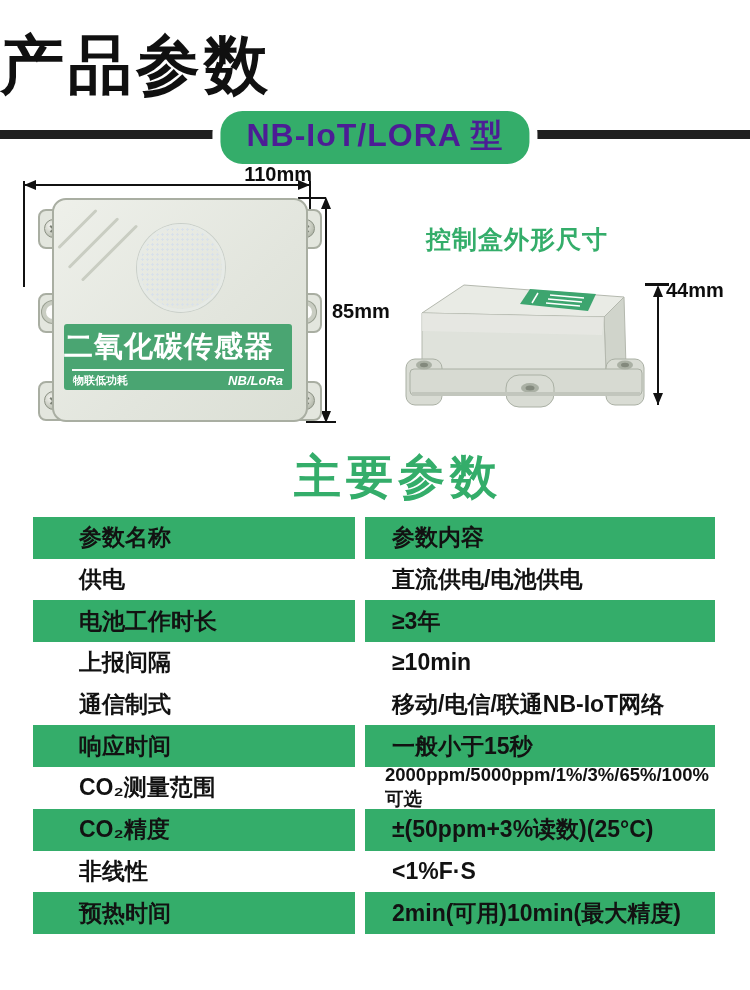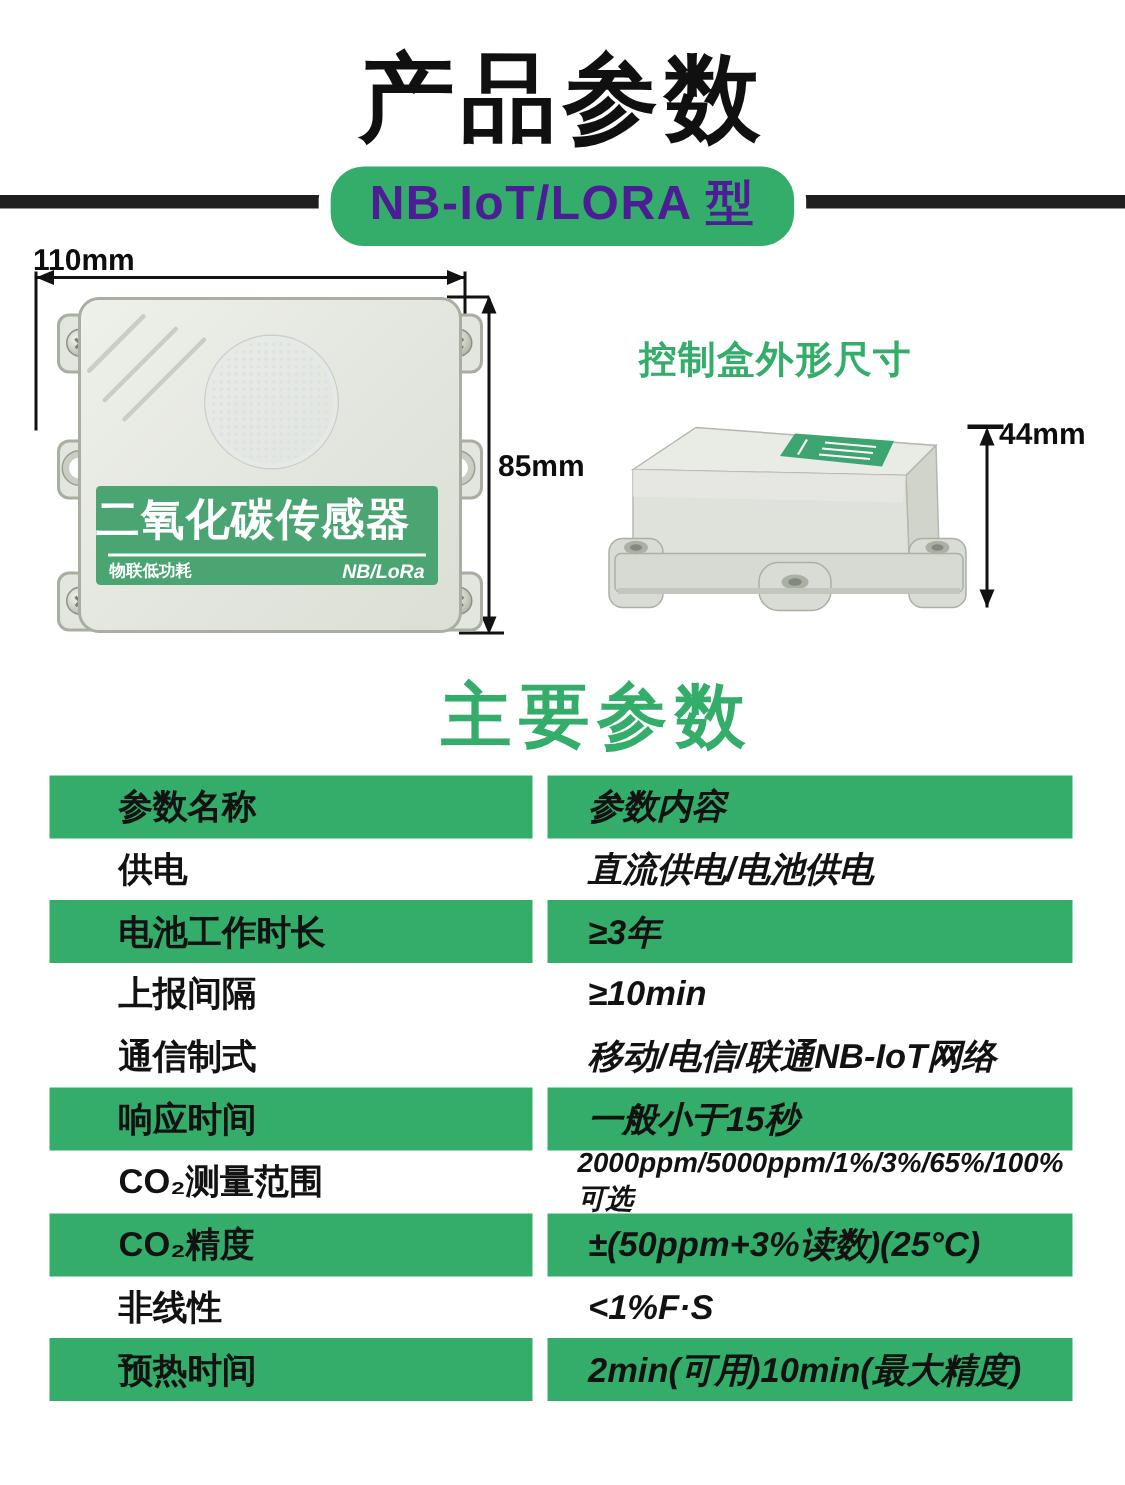--- a/index.html
+++ b/index.html
@@ -1,31 +1,31 @@
 <!DOCTYPE html>
 <html><head>
 <meta charset="utf-8">
 <style>
   html,body{margin:0;padding:0;background:#fff;}
   .page{position:relative;width:750px;height:990px;background:#fff;overflow:hidden;
         font-family:"Liberation Sans","DejaVu Sans",sans-serif;color:#111;}
 
   
-  .title{position:absolute;top:22px;left:0;width:750px;text-align:center;
+  .title{position:absolute;top:22px;left:0;width:750px;
          font-size:64px;font-weight:900;letter-spacing:4px;color:#101010;}
   .divider{position:absolute;top:130px;left:0;width:750px;height:9px;background:#1f1f1f;}
   .badge{position:absolute;top:111px;left:50%;transform:translateX(-50%);
          background:#34ad6a;color:#4c1d95;font-size:32px;font-weight:700;letter-spacing:1px;
          padding:3px 26px 6px;border-radius:22px;white-space:nowrap;
          box-shadow:-8px 0 0 #fff,8px 0 0 #fff;}
 
   
   .fig-sensor{position:absolute;left:22px;top:165px;width:350px;height:275px;}
   .dim-label{position:absolute;font-size:20px;font-weight:700;color:#0d0d0d;white-space:nowrap;}
-  .wlabel{left:0;top:-2px;width:290px;text-align:left;}
+  .wlabel{left:0;top:-2px;width:290px;text-align:right;}
   .hline{position:absolute;background:#111;}
   .ar{position:absolute;width:0;height:0;border-style:solid;border-color:transparent;}
   .ar-l{border-width:5px 12px 5px 0;border-right-color:#111;}
   .ar-r{border-width:5px 0 5px 12px;border-left-color:#111;}
   .ar-u{border-width:0 5px 12px 5px;border-bottom-color:#111;}
   .ar-d{border-width:12px 5px 0 5px;border-top-color:#111;}
 
   .tab{position:absolute;width:28px;height:36px;background:#e3e6de;border:2px solid #a9aea2;
        border-radius:8px;z-index:1;}
   .screw{position:absolute;left:4px;top:8px;width:17px;height:17px;border-radius:50%;
@@ -61,21 +61,21 @@
   
   .main-heading{position:absolute;top:446px;left:0;width:750px;text-align:center;
                 font-size:47px;font-weight:900;letter-spacing:5px;color:#34ad6a;padding-left:23px;}
 
   
   .ptable{position:absolute;left:33px;top:517px;width:682px;}
   .prow{display:flex;height:41.7px;}
   .cell{display:flex;align-items:center;font-size:23px;font-weight:600;color:#121212;}
   .cname{width:322px;padding-left:46px;box-sizing:border-box;}
   .cgap{width:10px;}
-  .cval{flex:1;padding-left:27px;box-sizing:border-box;font-style:italic;}
+  .cval{flex:1;padding-left:27px;box-sizing:border-box;}
   .prow.g .cname,.prow.g .cval{background:#34ad6a;}
   .prow .cval.small{font-size:18.5px;padding-left:20px;letter-spacing:0;}
 </style>
 </head>
 <body>
 
 <div class="page">
 
   <div class="title">产品参数</div>
   <div class="divider"></div>

